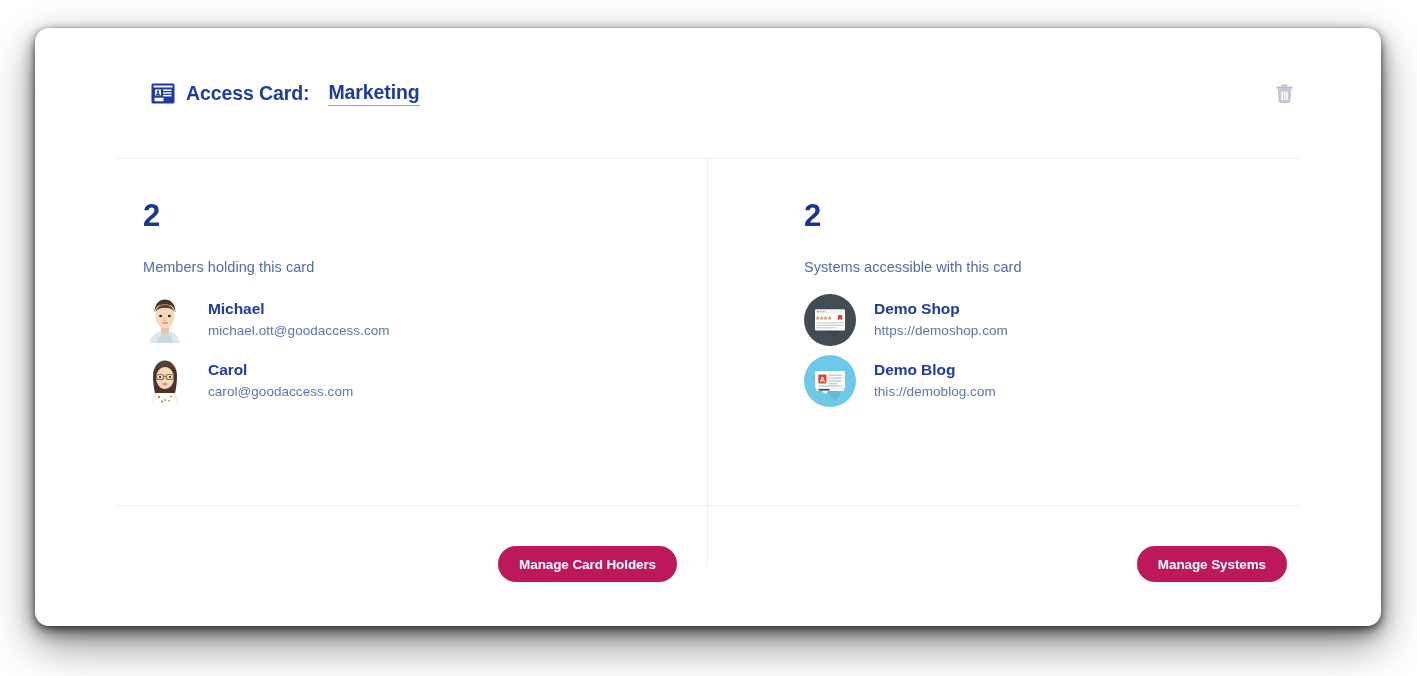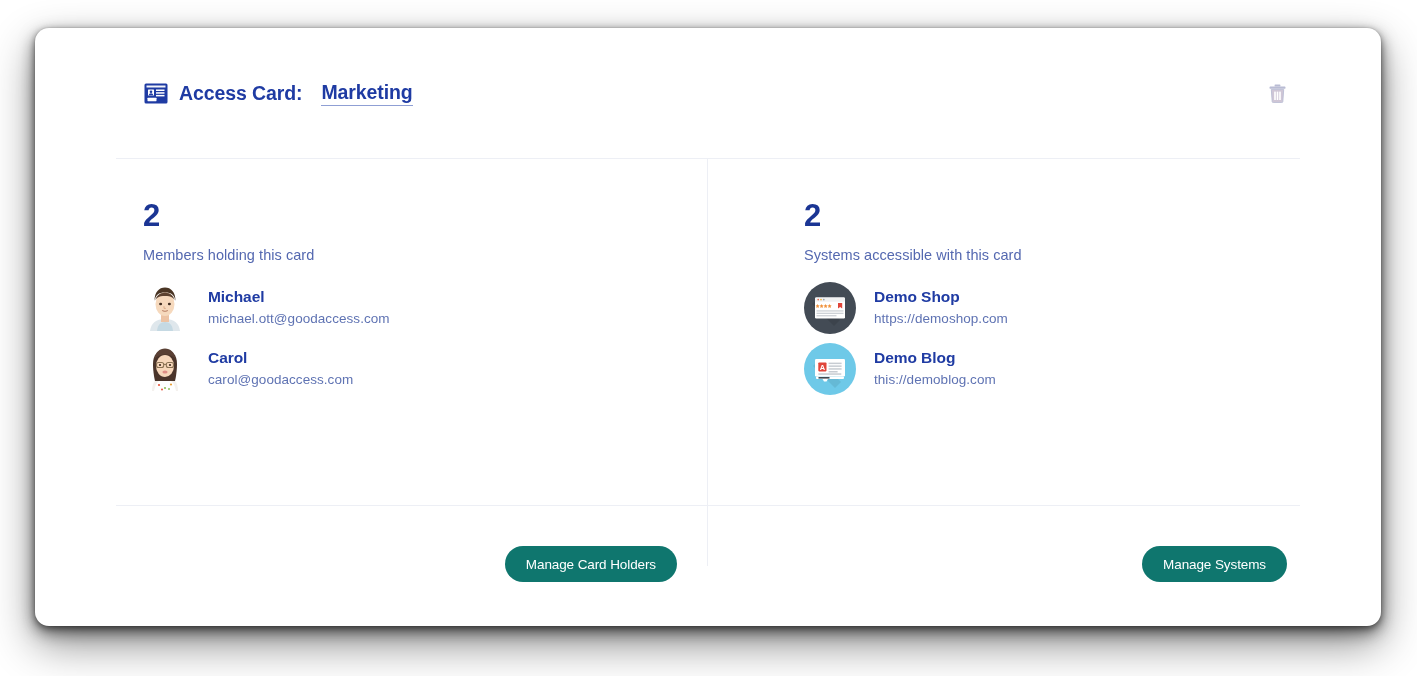--- a/index.html
+++ b/index.html
@@ -31,21 +31,21 @@
     box-shadow:
       0 0 0 1px rgba(0,0,0,0.04),
       0 6px 16px rgba(0,0,0,0.55),
       0 18px 44px rgba(0,0,0,0.45),
       0 2px 6px rgba(0,0,0,0.40);
   }
 
   
   .card-header {
     position: absolute;
-    left: 1px;
+    left: 8px;
     top: 0;
     width: 100%;
     height: 130px;
     display: flex;
     align-items: center;
     text-align: center;
   }
 
   .header-left {
     display: flex;
@@ -131,21 +131,21 @@
   .col-right { width: 673px; padding-left: 96px; padding-top: 42px; }
 
   .count {
     font-size: 31px;
     font-weight: bold;
     color: #1b3594;
     line-height: 1;
     letter-spacing: -0.5px;
   }
   .count-label {
-    margin-top: 16px;
+    margin-top: 28px;
     font-size: 14.5px;
     color: #5468b0;
     letter-spacing: 0.05px;
   }
 
   
   .list { margin-top: 14px; }
 
   .row {
     display: flex;
@@ -192,29 +192,29 @@
     width: 673px;
     display: flex;
     align-items: flex-start;
     justify-content: flex-end;
     padding-top: 40px;
   }
   .footer-cell.left  { padding-right: 31px; }
   .footer-cell.right { padding-right: 94px; }
 
   .pill-btn {
-    background: #0f766e;
+    background: #be185d;
     color: #ffffff;
     border: none;
     border-radius: 40px;
     height: 36px;
     padding: 0 21px;
     font-family: "Liberation Sans", sans-serif;
     font-size: 13.5px;
-    font-weight: normal;
+    font-weight: bold;
     letter-spacing: -0.1px;
     cursor: pointer;
     white-space: nowrap;
   }
 </style>
 </head>
 <body>
 
 <div id="screen">
 

